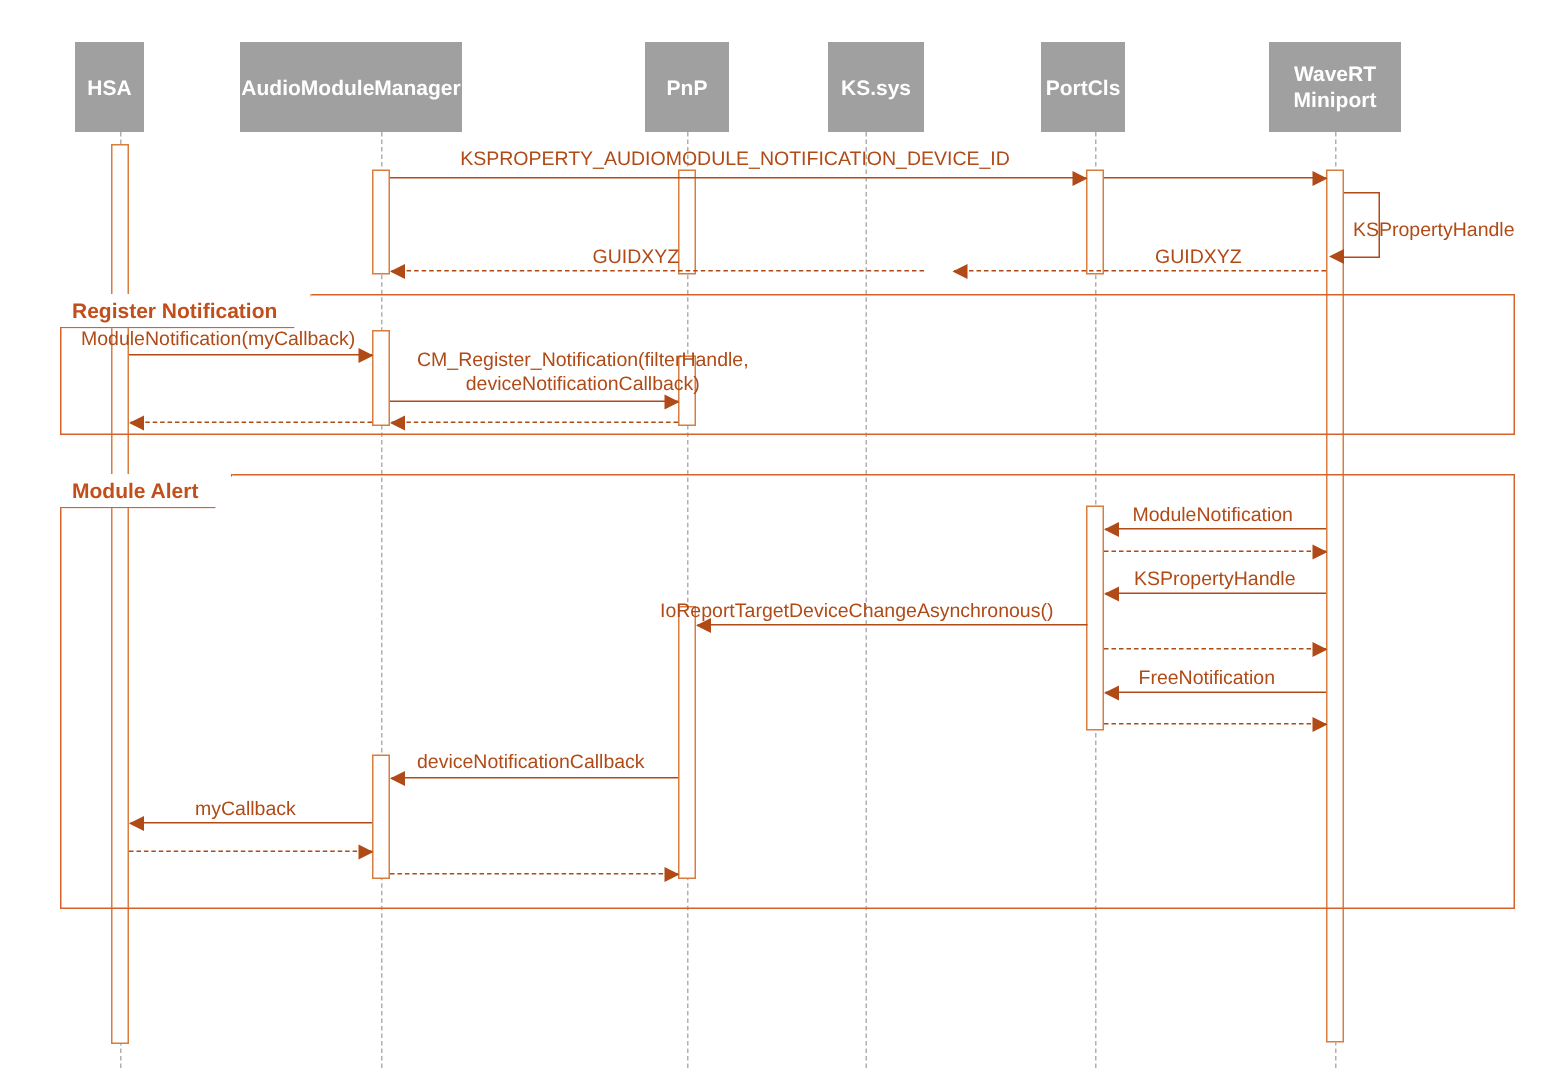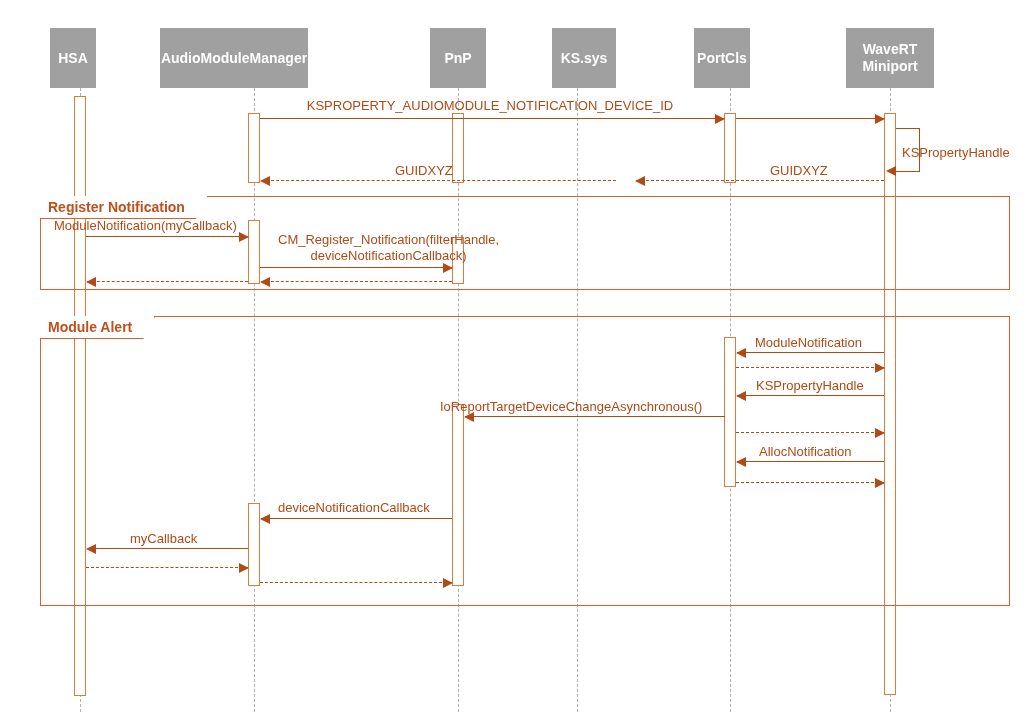--- a/index.html
+++ b/index.html
@@ -185,21 +185,21 @@
 
 <div class="msg-label" style="left:440px;top:399px">IoReportTargetDeviceChangeAsynchronous()</div>
 <div class="arrow solid" style="left:465px;top:416px;width:260px">
     <div class="arrow-head left"></div>
   </div>
 
 <div class="arrow dashed" style="left:736px;top:432px;width:148px">
     <div class="arrow-head right"></div>
   </div>
 
-<div class="msg-label" style="left:759px;top:444px">AllocNotification</div>
+<div class="msg-label" style="left:759px;top:444px">FreeNotification</div>
 <div class="arrow solid" style="left:737px;top:461px;width:147px">
     <div class="arrow-head left"></div>
   </div>
 <div class="arrow dashed" style="left:736px;top:482px;width:148px">
     <div class="arrow-head right"></div>
   </div>
 
 <div class="msg-label" style="left:278px;top:500px">deviceNotificationCallback</div>
 <div class="arrow solid" style="left:261px;top:518px;width:191px">
     <div class="arrow-head left"></div>

